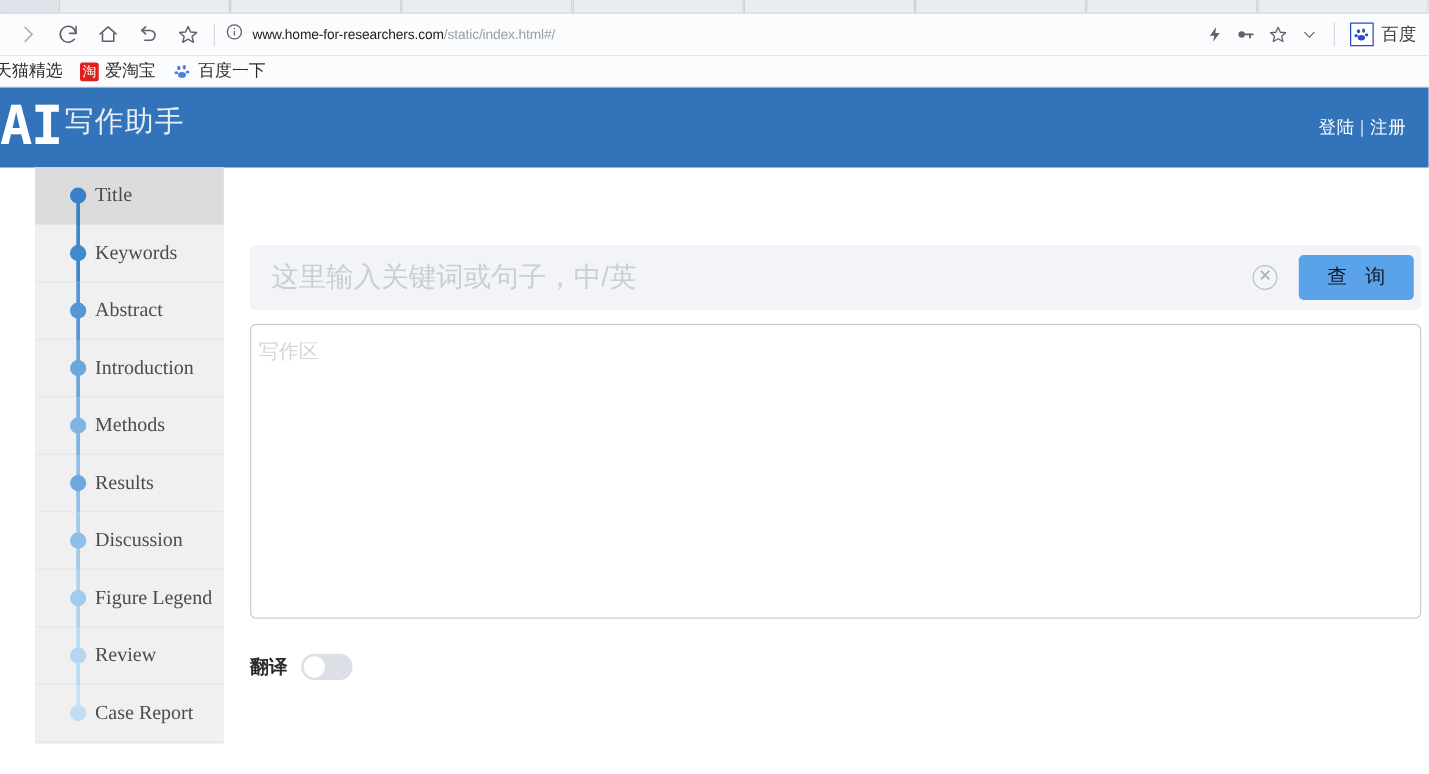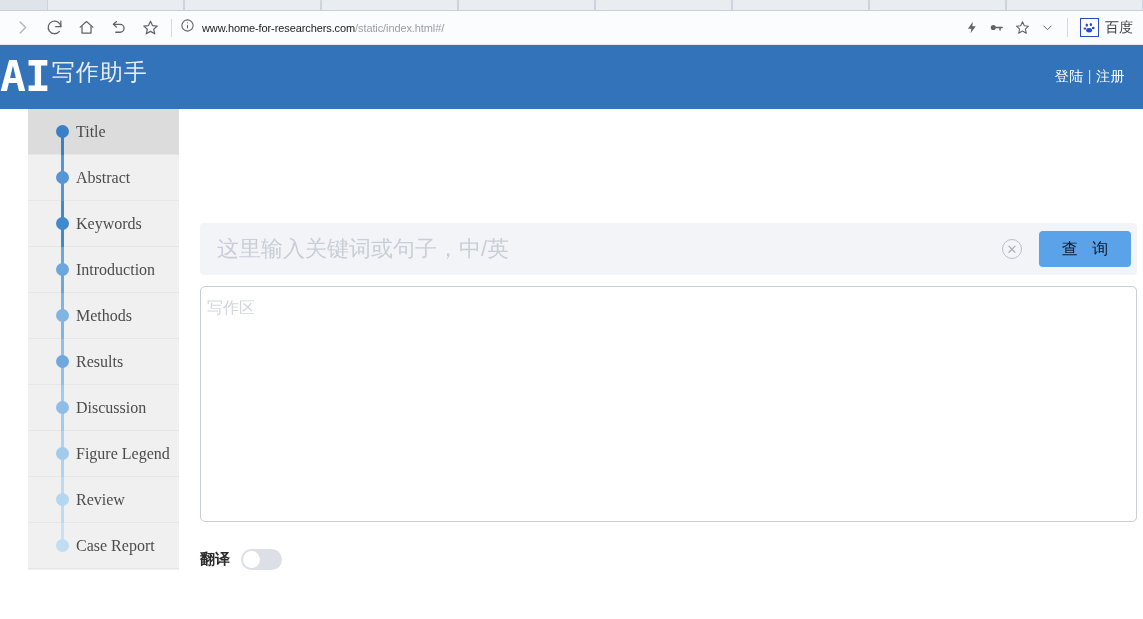--- a/index.html
+++ b/index.html
@@ -103,21 +103,21 @@
     font-size: 43px; font-weight: 700; color: #ffffff;
     letter-spacing: -1px; line-height: 0.92;
   }
   .logo-cn {
     font-size: 23px; color: #e8eef6; padding-bottom: 3px; letter-spacing: 1px;
   }
   .header-auth { font-size: 14px; color: #ffffff; letter-spacing: 0.5px; }
   .header-auth .bar { padding: 0 4px; color: #cfdcec; }
 
   
-  .page { display: flex; align-items: flex-end; }
+  .page { display: flex; align-items: center; }
 
   .sidebar {
     width: 151px; margin-left: 28px;
     background: #f0f0f0;
     position: relative;
     padding-bottom: 1px;
   }
   .side-item {
     height: 46px;
     display: flex; align-items: center;
@@ -295,20 +295,41 @@
               <ellipse cx="3.6" cy="14" rx="2.6" ry="2.1"></ellipse>
               <ellipse cx="19" cy="13" rx="2.5" ry="2.2"></ellipse>
               <ellipse cx="11.3" cy="17" rx="5.4" ry="4"></ellipse>
             </svg>
         </span>
         <span class="baidu-label">百度</span>
       </span>
     </div>
   </div>
 
+  <div class="bookmarks">
+    <div class="bm bm-first">
+      <span>天猫精选</span>
+    </div>
+    <div class="bm">
+      <span class="bm-icon-tao">淘</span>
+      <span>爱淘宝</span>
+    </div>
+    <div class="bm">
+      <span class="bm-icon-paw">
+        <svg width="14" height="14" viewBox="0 0 24 24" fill="#4a7fe0">
+            <ellipse cx="7" cy="7.5" rx="2.3" ry="3"></ellipse>
+            <ellipse cx="14.5" cy="6.5" rx="2.2" ry="3"></ellipse>
+            <ellipse cx="3.6" cy="14" rx="2.6" ry="2.1"></ellipse>
+            <ellipse cx="19" cy="13" rx="2.5" ry="2.2"></ellipse>
+            <ellipse cx="11.3" cy="17" rx="5.4" ry="4"></ellipse>
+          </svg>
+      </span>
+      <span>百度一下</span>
+    </div>
+  </div>
 </div>
 
 <div class="app-header">
   <div class="logo">
     <span class="logo-ai">AI</span>
     <span class="logo-cn">写作助手</span>
   </div>
   <div class="header-auth">
     <span>登陆</span><span class="bar">|</span><span>注册</span>
   </div>
@@ -316,28 +337,28 @@
 
 <div class="page">
 
   <div class="sidebar" id="sidebar">
       <div class="side-item active">
         <div class="seg" style="background: rgb(58, 128, 201);"></div>
         <div class="dot" style="background: rgb(58, 128, 201);"></div>
         <span class="side-label">Title</span>
       </div>
       <div class="side-item">
+        <div class="seg" style="background: rgb(65, 137, 205);"></div>
+        <div class="dot" style="background: rgb(65, 137, 205);"></div>
+        <span class="side-label">Keywords</span>
+      </div>
+      <div class="side-item">
         <div class="seg" style="background: rgb(85, 150, 212);"></div>
         <div class="dot" style="background: rgb(85, 150, 212);"></div>
         <span class="side-label">Abstract</span>
-      </div>
-      <div class="side-item">
-        <div class="seg" style="background: rgb(65, 137, 205);"></div>
-        <div class="dot" style="background: rgb(65, 137, 205);"></div>
-        <span class="side-label">Keywords</span>
       </div>
       <div class="side-item">
         <div class="seg" style="background: rgb(107, 166, 220);"></div>
         <div class="dot" style="background: rgb(107, 166, 220);"></div>
         <span class="side-label">Introduction</span>
       </div>
       <div class="side-item">
         <div class="seg" style="background: rgb(128, 180, 227);"></div>
         <div class="dot" style="background: rgb(128, 180, 227);"></div>
         <span class="side-label">Methods</span>

